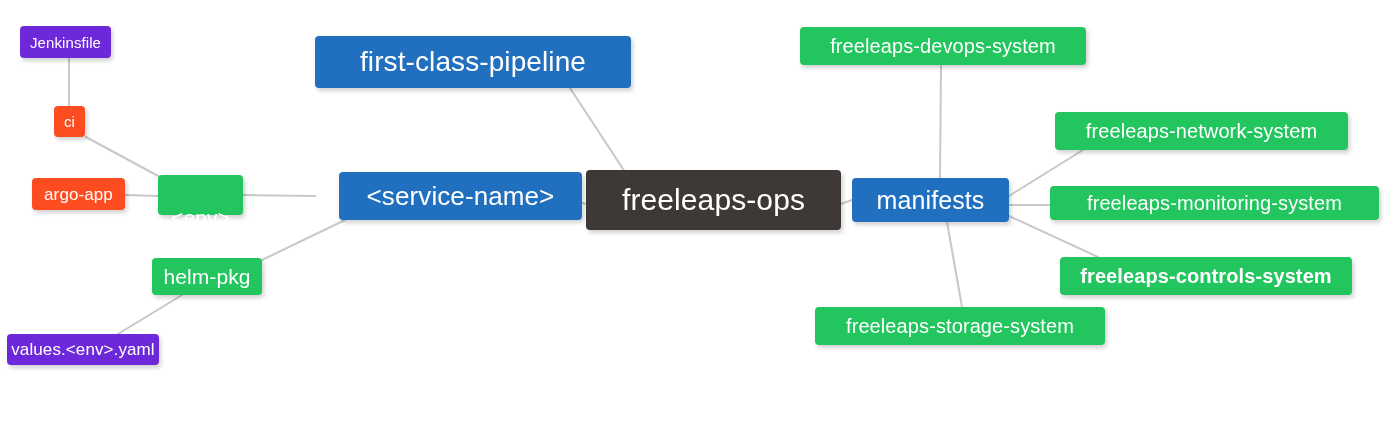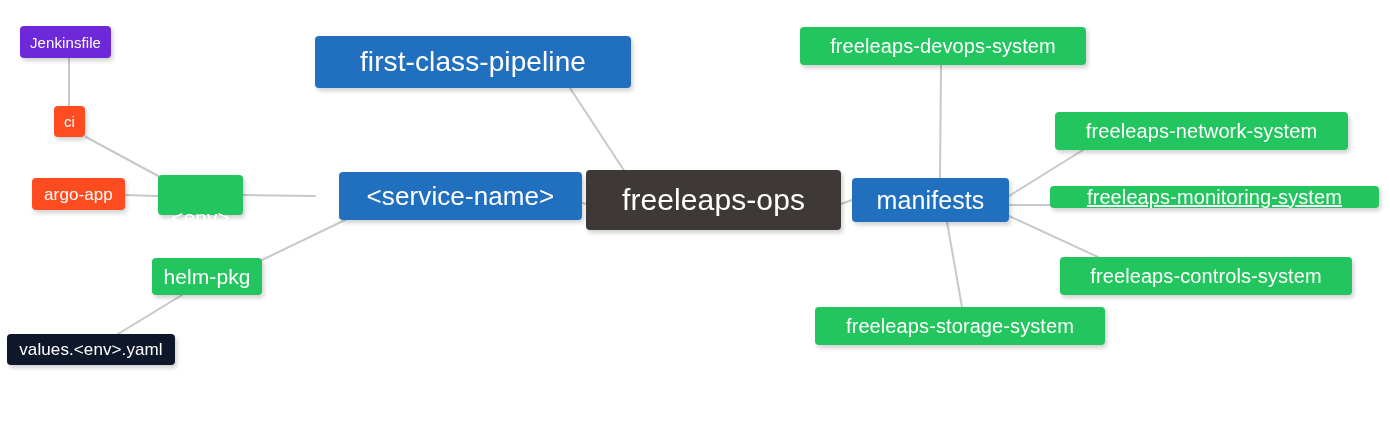--- a/index.html
+++ b/index.html
@@ -86,31 +86,31 @@
     </div>
     <div class="node-box" style="left: 20px; top: 26px; width: 91px; height: 32px; background: #6d28d9;">
       <span class="node-label" style="font-size: 15px;">Jenkinsfile</span>
     </div>
     <div class="node-box" style="left: 54px; top: 106px; width: 31px; height: 31px; background: rgb(252, 76, 32);">
       <span class="node-label" style="font-size: 15px;">ci</span>
     </div>
     <div class="node-box" style="left: 32px; top: 178px; width: 93px; height: 32px; background: rgb(252, 76, 32);">
       <span class="node-label" style="font-size: 17px;">argo-app</span>
     </div>
-    <div class="node-box" style="left: 7px; top: 334px; width: 168px; height: 31px; background: #0f172a;">
+    <div class="node-box" style="left: 7px; top: 334px; width: 152px; height: 31px; background: #6d28d9;">
       <span class="node-label" style="font-size: 17px;">values.&lt;env&gt;.yaml</span>
     </div>
     <div class="node-box" style="left: 800px; top: 27px; width: 286px; height: 38px; background: rgb(34, 197, 94);">
       <span class="node-label" style="font-size: 20px;">freeleaps-devops-system</span>
     </div>
     <div class="node-box" style="left: 1055px; top: 112px; width: 293px; height: 38px; background: rgb(34, 197, 94);">
       <span class="node-label" style="font-size: 20px;">freeleaps-network-system</span>
     </div>
-    <div class="node-box" style="left: 1050px; top: 186px; width: 329px; height: 22px; background: rgb(34, 197, 94); text-decoration: underline;">
+    <div class="node-box" style="left: 1050px; top: 186px; width: 329px; height: 34px; background: rgb(34, 197, 94);">
       <span class="node-label" style="font-size: 20px;">freeleaps-monitoring-system</span>
     </div>
-    <div class="node-box" style="left: 1060px; top: 257px; width: 292px; height: 38px; background: rgb(34, 197, 94);">
+    <div class="node-box" style="left: 1060px; top: 257px; width: 292px; height: 38px; background: rgb(34, 197, 94); font-weight: bold;">
       <span class="node-label" style="font-size: 20px;">freeleaps-controls-system</span>
     </div>
     <div class="node-box" style="left: 815px; top: 307px; width: 290px; height: 38px; background: rgb(34, 197, 94);">
       <span class="node-label" style="font-size: 20px;">freeleaps-storage-system</span>
     </div>
   </div>
 
 </body></html>

